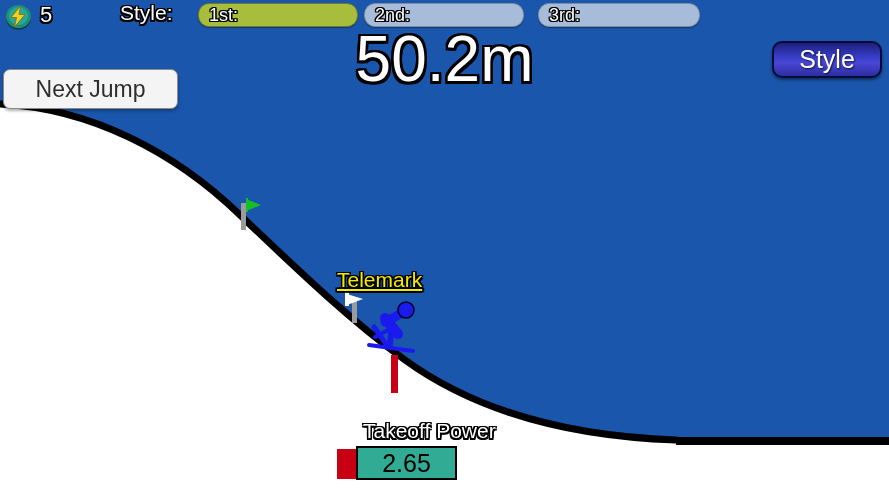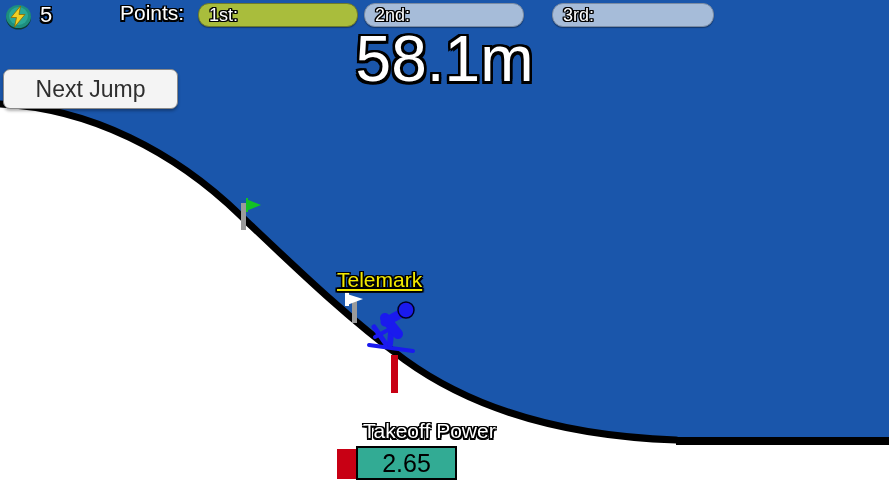--- a/index.html
+++ b/index.html
@@ -83,21 +83,21 @@
     background: #a9bd3c;
     border-color: #6d7a2c;
   }
   .rank-bar.r2 {
     left: 364px;
     width: 160px;
     background: #a6bcd9;
     border-color: #7b8ca4;
   }
   .rank-bar.r3 {
-    left: 552px;
+    left: 538px;
     width: 162px;
     background: #a6bcd9;
     border-color: #7b8ca4;
   }
   .rank-text {
     position: absolute;
     left: 10px;
     top: 1px;
     font-size: 18px;
     color: #ffffff;
@@ -293,39 +293,42 @@
 
     <svg class="energy-icon" viewBox="0 0 27 27">
       <ellipse cx="13.5" cy="15" rx="12.5" ry="11.5" fill="#0d3a33"></ellipse>
       <ellipse cx="13.5" cy="13.5" rx="12.5" ry="11.5" fill="#1d8e7e"></ellipse>
       <ellipse cx="13.5" cy="13" rx="9.5" ry="9" fill="#2aa896"></ellipse>
       <path d="M 15.5,3 L 6,14.5 L 11.5,14.5 L 9.5,24 L 20,11.5 L 14,11.5 Z" fill="#f2d024" stroke="#8a6b00" stroke-width="0.8"></path>
     </svg>
 
     <div class="energy-count">5</div>
 
-    <div class="points-label">Points:</div>
+    <div class="points-label">Style:</div>
 
     <div class="rank-bar r1">
       <div class="rank-text">1st:</div>
     </div>
     <div class="rank-bar r2">
       <div class="rank-text">2nd:</div>
     </div>
     <div class="rank-bar r3">
       <div class="rank-text">3rd:</div>
     </div>
   </div>
 
-  <div class="distance">58.1m</div>
+  <div class="distance">50.2m</div>
 
   <div class="next-jump-btn">
     <span>Next Jump</span>
   </div>
 
+  <div class="style-btn">
+    <span>Style</span>
+  </div>
 
   <div class="trick-label">Telemark</div>
 
   <div class="power-label">Takeoff Power</div>
   <div class="power-meter">
     <div class="power-marker"></div>
     <div class="power-box">
       <span>2.65</span>
     </div>
   </div>

